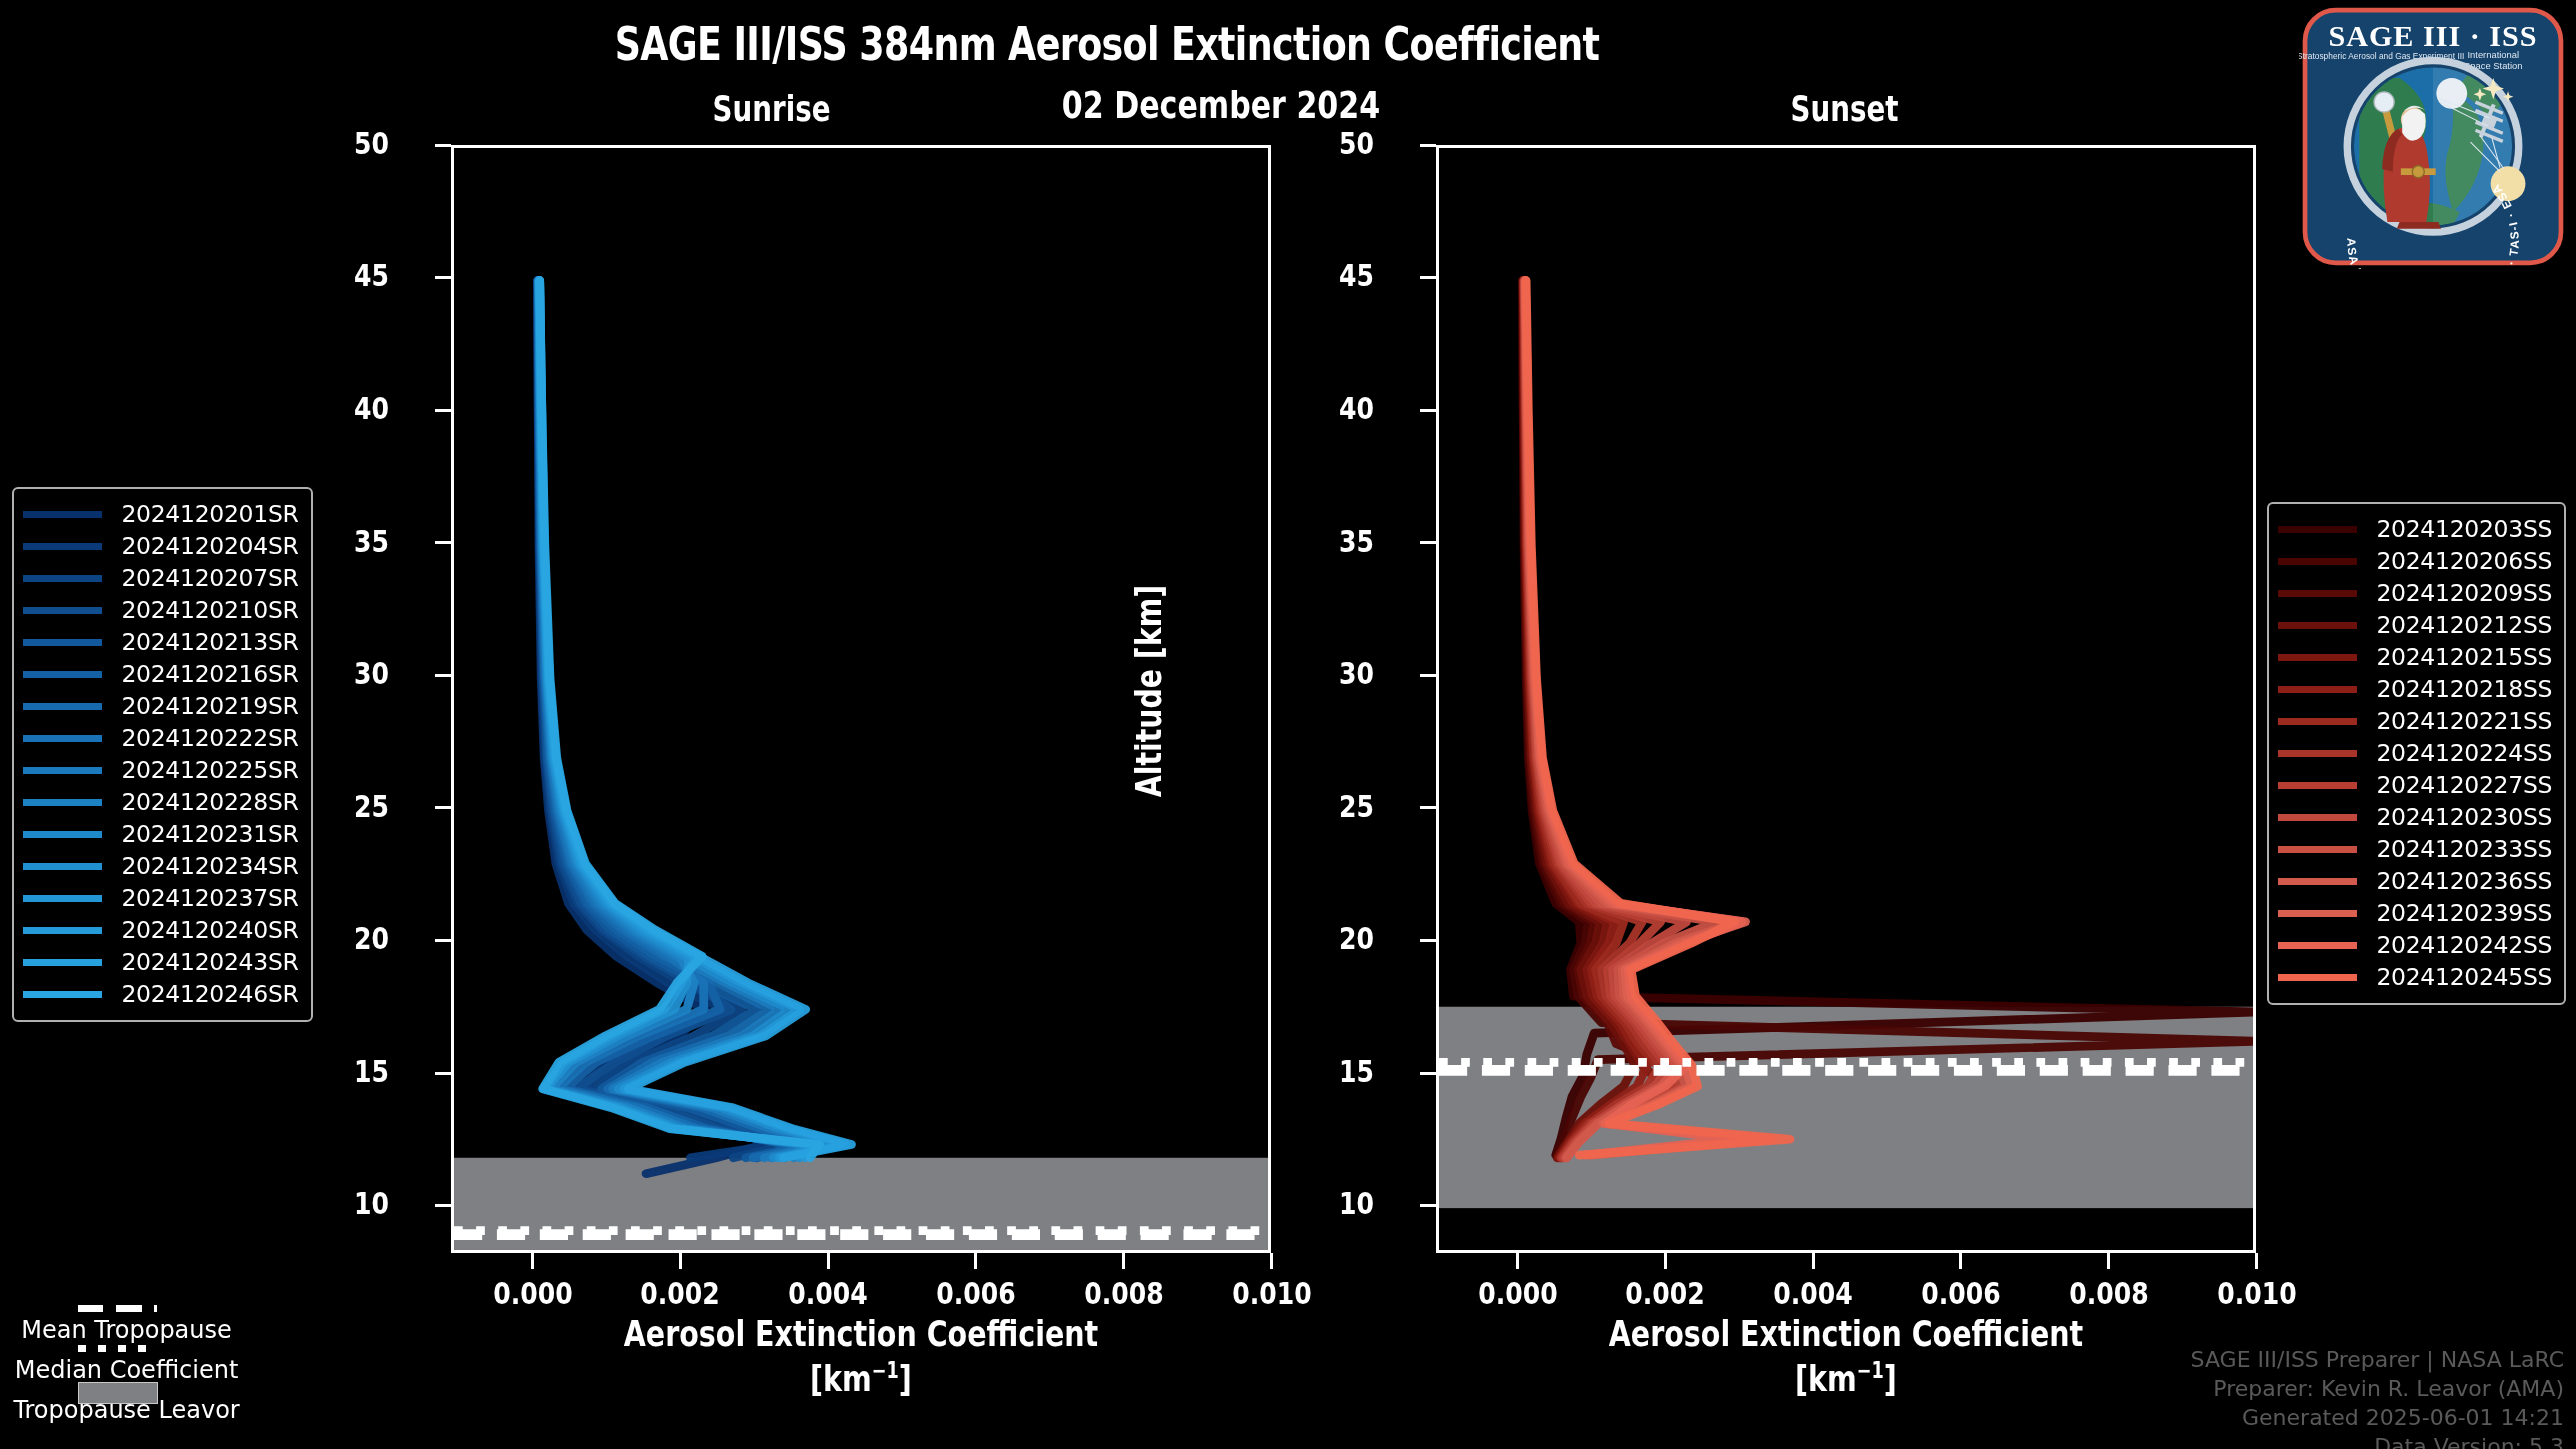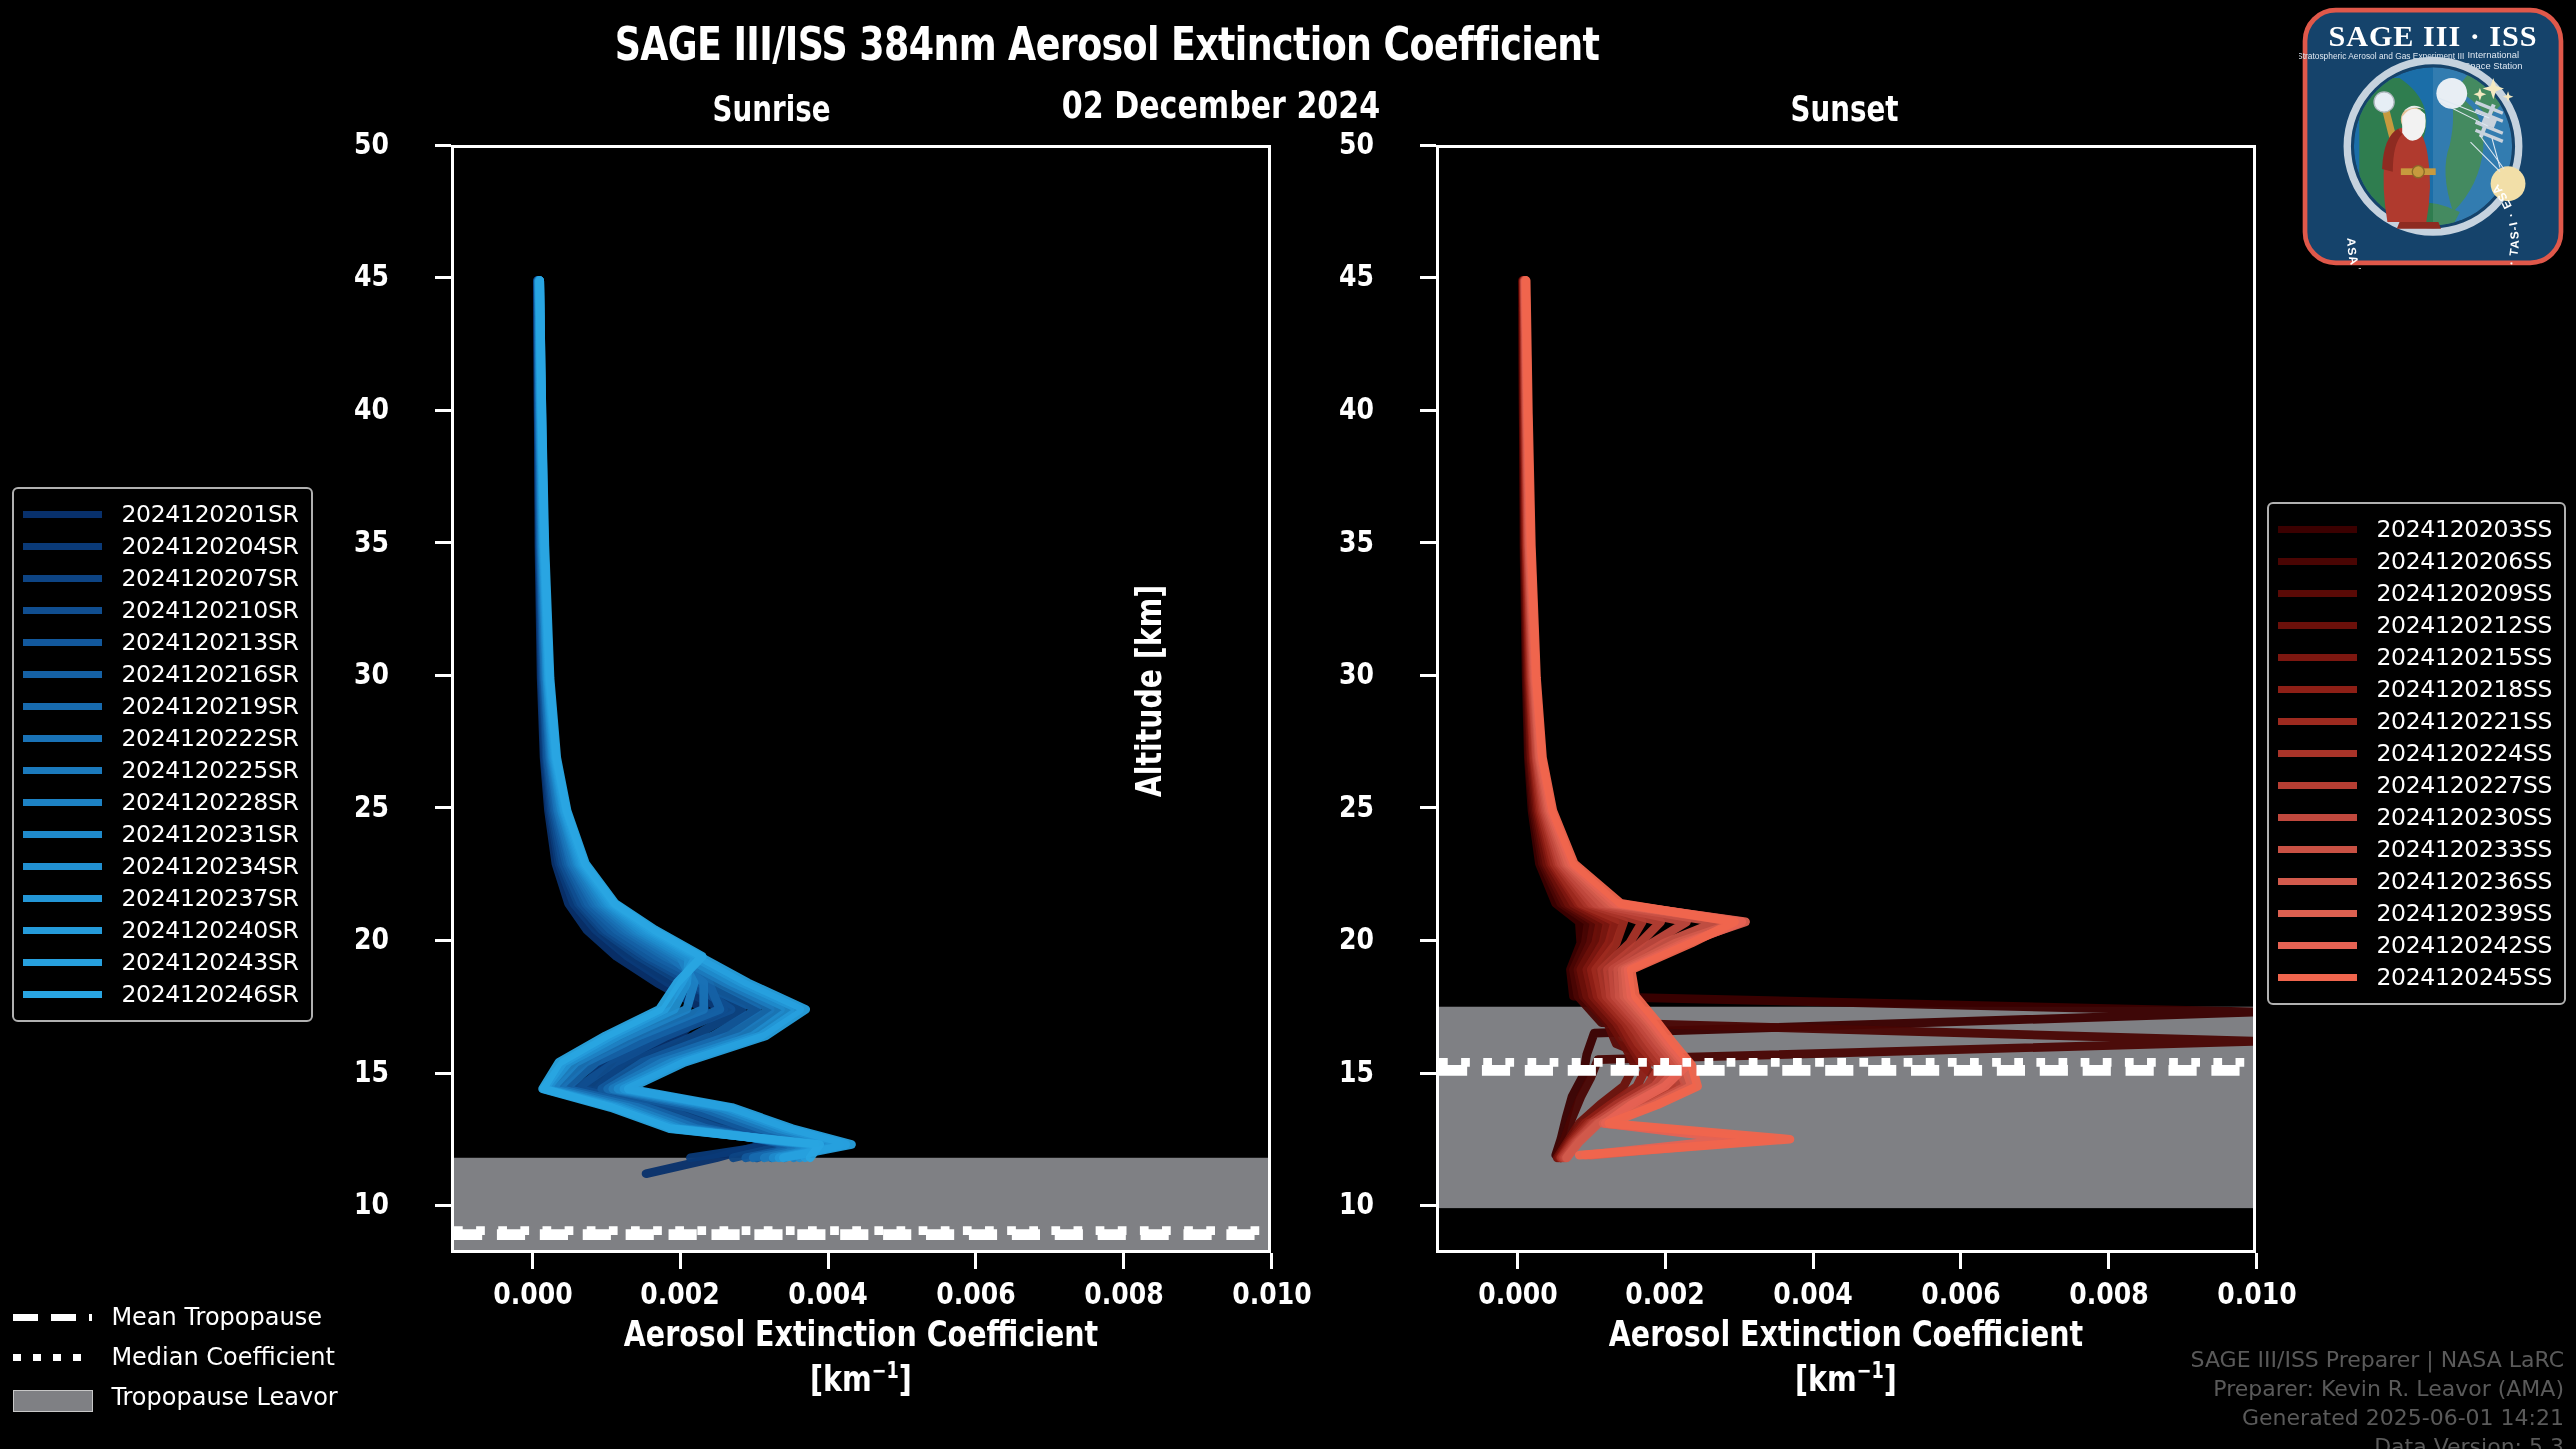--- a/index.html
+++ b/index.html
@@ -65,21 +65,21 @@
   }
   .legend-row{display:flex;align-items:center;height:32px;}
   .legend-swatch{width:79px;height:7.4px;margin-right:19px;flex:0 0 auto;}
   .legend-text{
     font-family:"DejaVu Sans","Liberation Sans",sans-serif;
     font-size:23.5px;color:#fff;white-space:nowrap;letter-spacing:-0.3px;
   }
 
   
   #trop-key{left:13.4px;top:1301px;}
-  .tk-row{display:flex;align-items:center;height:32px;margin-bottom:8px;}
+  .tk-row{display:flex;align-items:center;height:32px;margin-bottom:8px;flex-direction:column;}
   .tk-sym{width:79px;height:14.8px;margin-right:19px;flex:0 0 auto;position:relative;}
   .tk-dash{position:absolute;top:4px;left:0;width:79px;height:7.4px;
     background:repeating-linear-gradient(to right,#fff 0 25.5px,transparent 25.5px 38px);}
   .tk-dot{position:absolute;top:4px;left:0;width:79px;height:7.4px;
     background:repeating-linear-gradient(to right,#fff 0 8px,transparent 8px 20px);}
   .tk-box{position:absolute;top:0.7px;left:0;width:78px;height:20px;
     background:#7f8084;border:1.3px solid #c8c8c8;}
   .tk-text{font-family:"DejaVu Sans","Liberation Sans",sans-serif;font-size:24px;color:#fff;}
 
   

